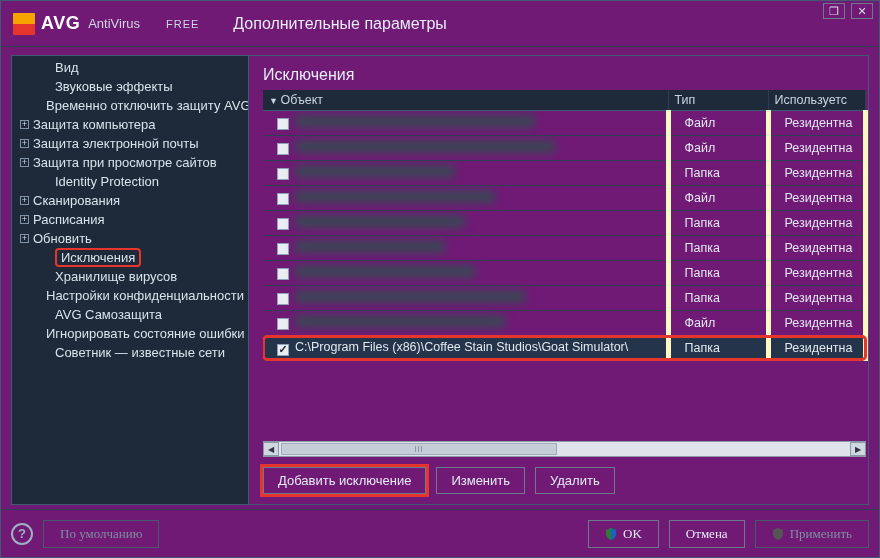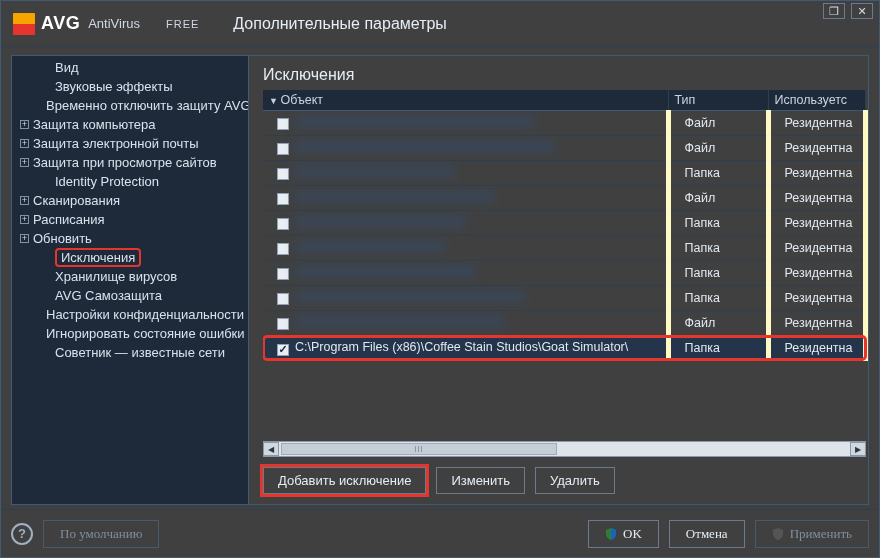--- a/index.html
+++ b/index.html
@@ -1,18 +1,18 @@
 <!DOCTYPE html>
 <html><head>
 <meta charset="utf-8">
 <style>
   * { box-sizing: border-box; margin: 0; padding: 0; }
   html, body { width: 880px; height: 558px; font-family: "Segoe UI", Arial, sans-serif; background: #000; }
   .window {
-    width: 880px; height: 558px; background: #404040;
+    width: 880px; height: 558px; background: #701a75;
     border: 1px solid #405a73; display: flex; flex-direction: column;
     position: relative; overflow: hidden;
   }
   .titlebar {
     height: 46px; display: flex; align-items: center; padding: 0 12px 0 12px;
     border-bottom: 1px solid #2f3f52; position: relative;
   }
   .logo-box { display: flex; align-items: center; gap: 6px; }
   .logo-square { width: 22px; height: 22px; display:flex; flex-direction:column; }
   .logo-square .top { flex:1; background:#f7a400; border-radius:1px 1px 0 0; }
@@ -143,25 +143,25 @@
         <div class="tree-item indent1 highlighted">
           <span class="exp blank"></span>
           <span class="lbl">Исключения</span>
         </div>
         <div class="tree-item indent1">
           <span class="exp blank"></span>
           <span class="lbl">Хранилище вирусов</span>
         </div>
         <div class="tree-item indent1">
           <span class="exp blank"></span>
+          <span class="lbl">Настройки конфиденциальности</span>
+        </div>
+        <div class="tree-item indent1">
+          <span class="exp blank"></span>
           <span class="lbl">AVG Самозащита</span>
-        </div>
-        <div class="tree-item indent1">
-          <span class="exp blank"></span>
-          <span class="lbl">Настройки конфиденциальности</span>
         </div>
         <div class="tree-item indent1">
           <span class="exp blank"></span>
           <span class="lbl">Игнорировать состояние ошибки</span>
         </div>
         <div class="tree-item indent1">
           <span class="exp blank"></span>
           <span class="lbl">Советник — известные сети</span>
         </div>
       </div>

